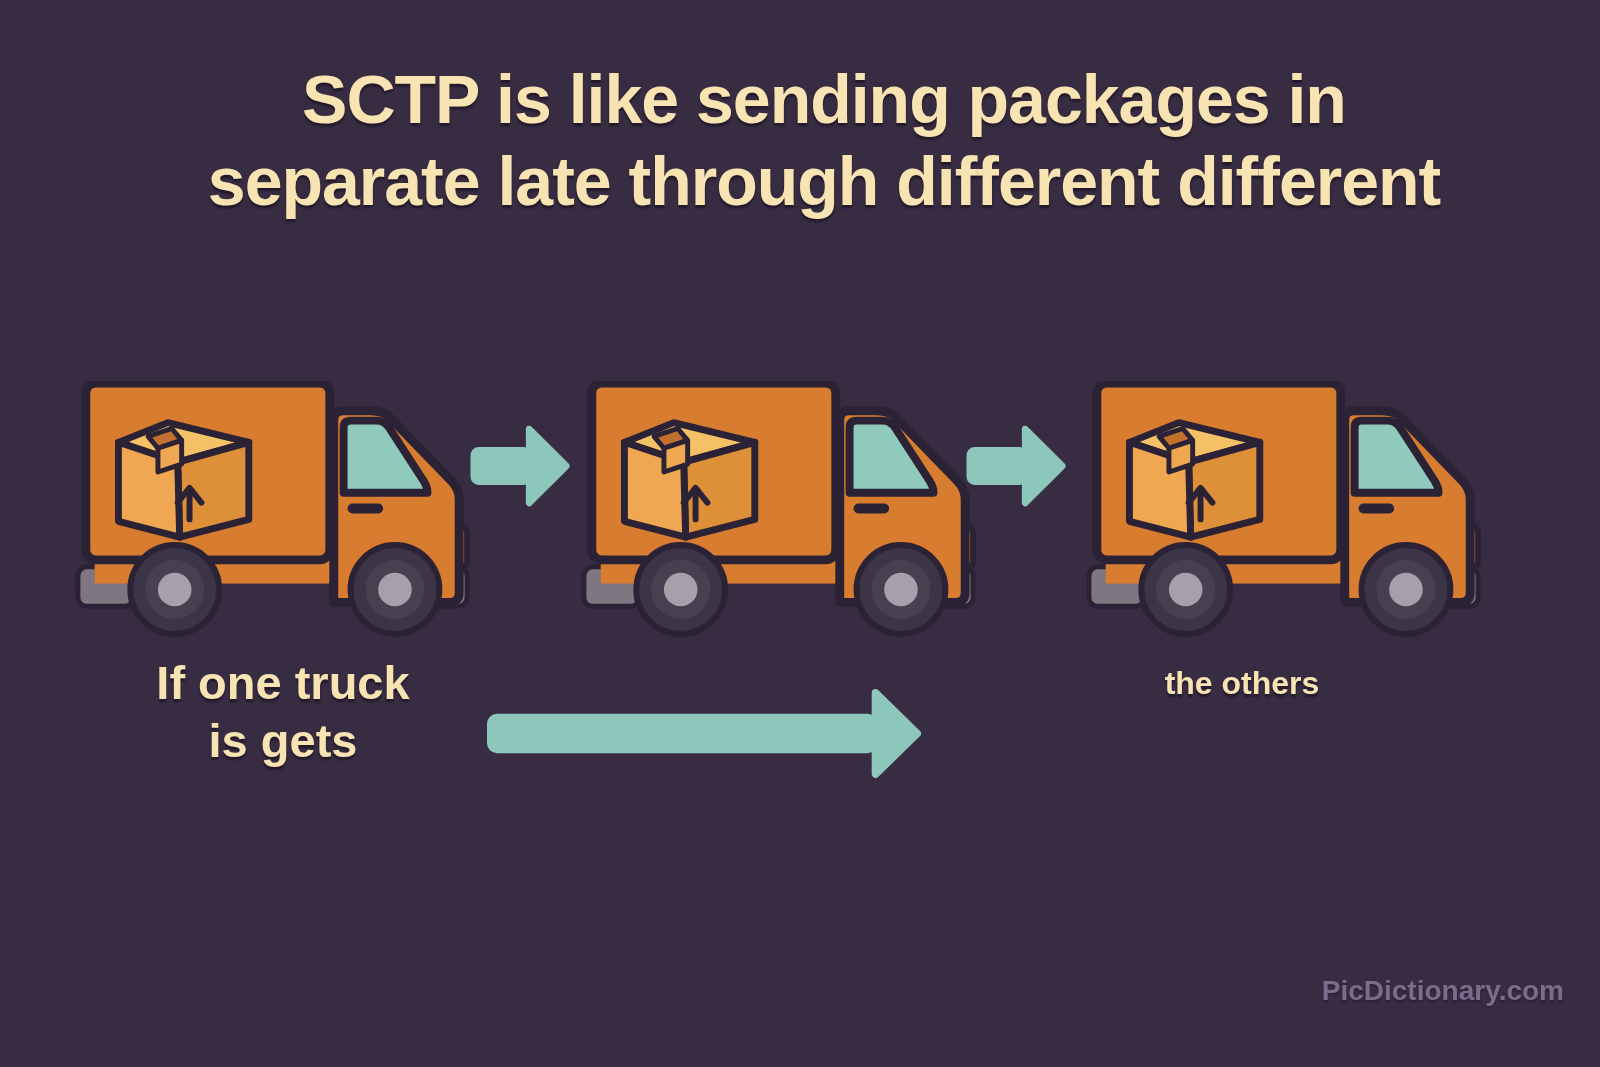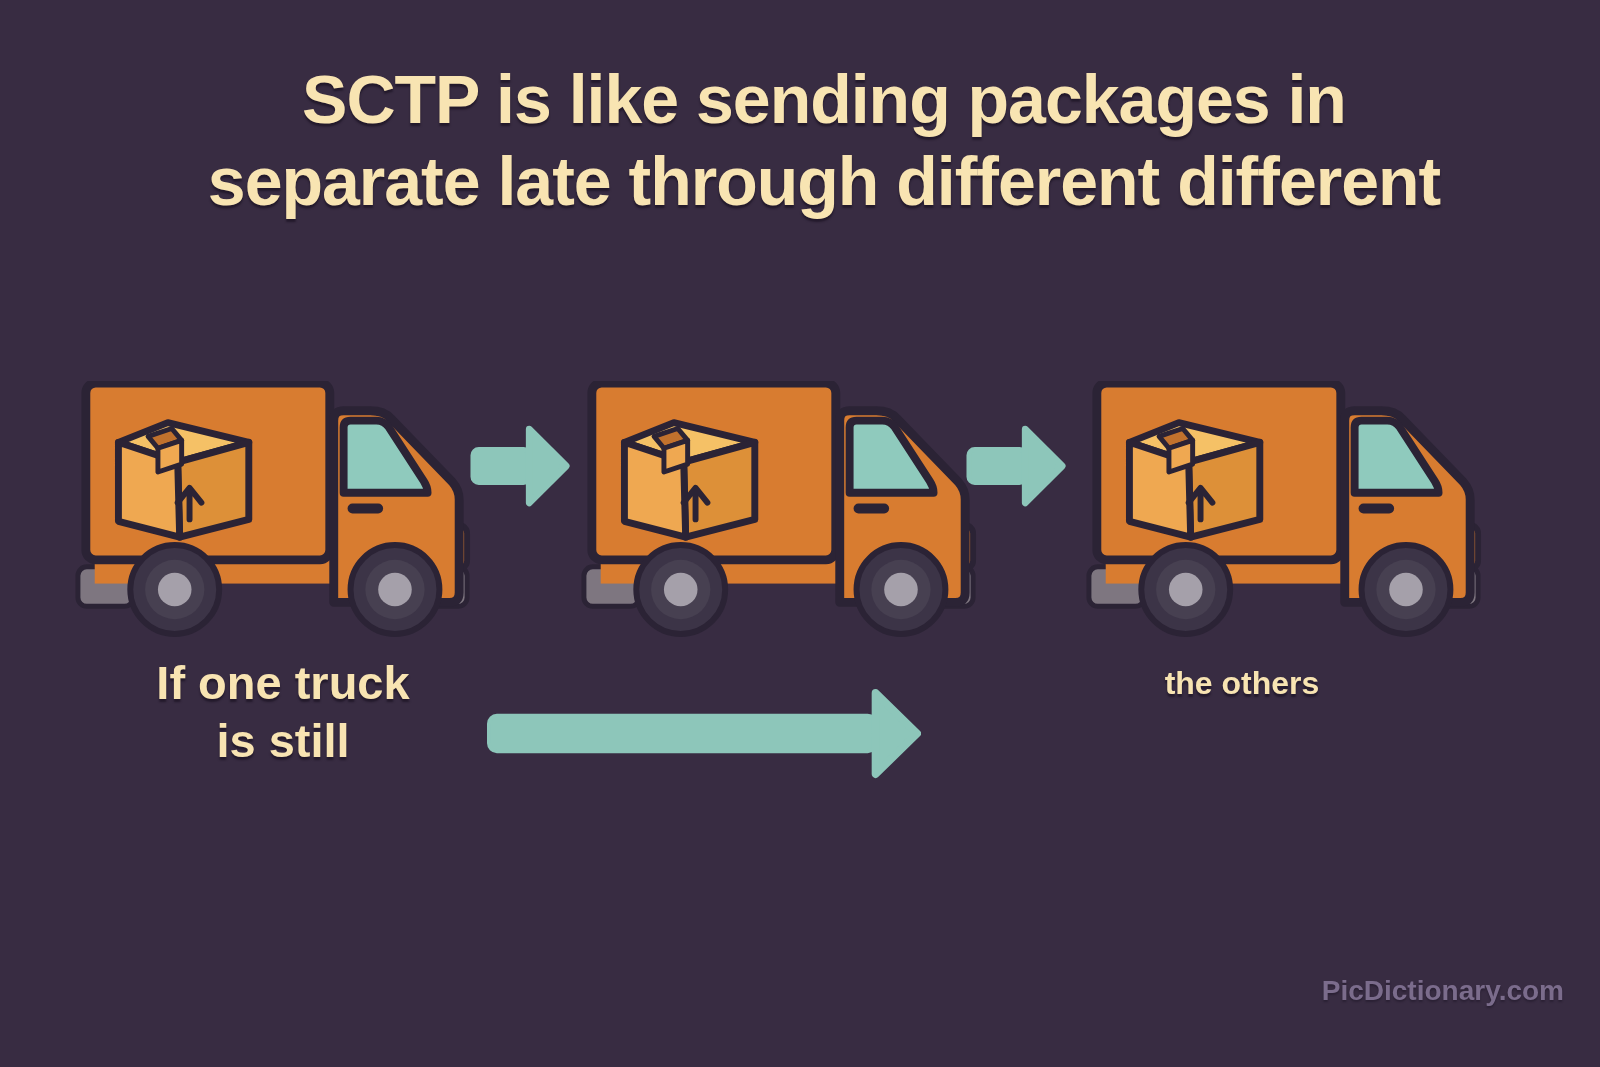--- a/index.html
+++ b/index.html
@@ -104,21 +104,21 @@
     </svg>
   <svg class="mini-arrow" id="arrow-2" viewBox="0 0 105 92">
       <use href="#mini-arrow-shape"></use>
     </svg>
   <svg class="truck" id="truck-3" viewBox="0 0 405 260">
       <use href="#truck-shape"></use>
     </svg>
 
   <div class="txt" id="label-left">
     <div>If one truck</div>
-    <div>is still</div>
+    <div>is gets</div>
   </div>
 
   <svg id="long-arrow" viewBox="0 0 440 92">
     <rect x="2" y="28" width="392" height="36" rx="8" fill="var(--teal)" stroke="var(--teal)" stroke-width="4" stroke-linejoin="round"></rect>
     <path d="M394,5 L436,46 L394,87 Z" fill="var(--teal)" stroke="var(--teal)" stroke-width="8" stroke-linejoin="round"></path>
   </svg>
 
   <div class="txt" id="label-right">
     <div>the others</div>
   </div>

